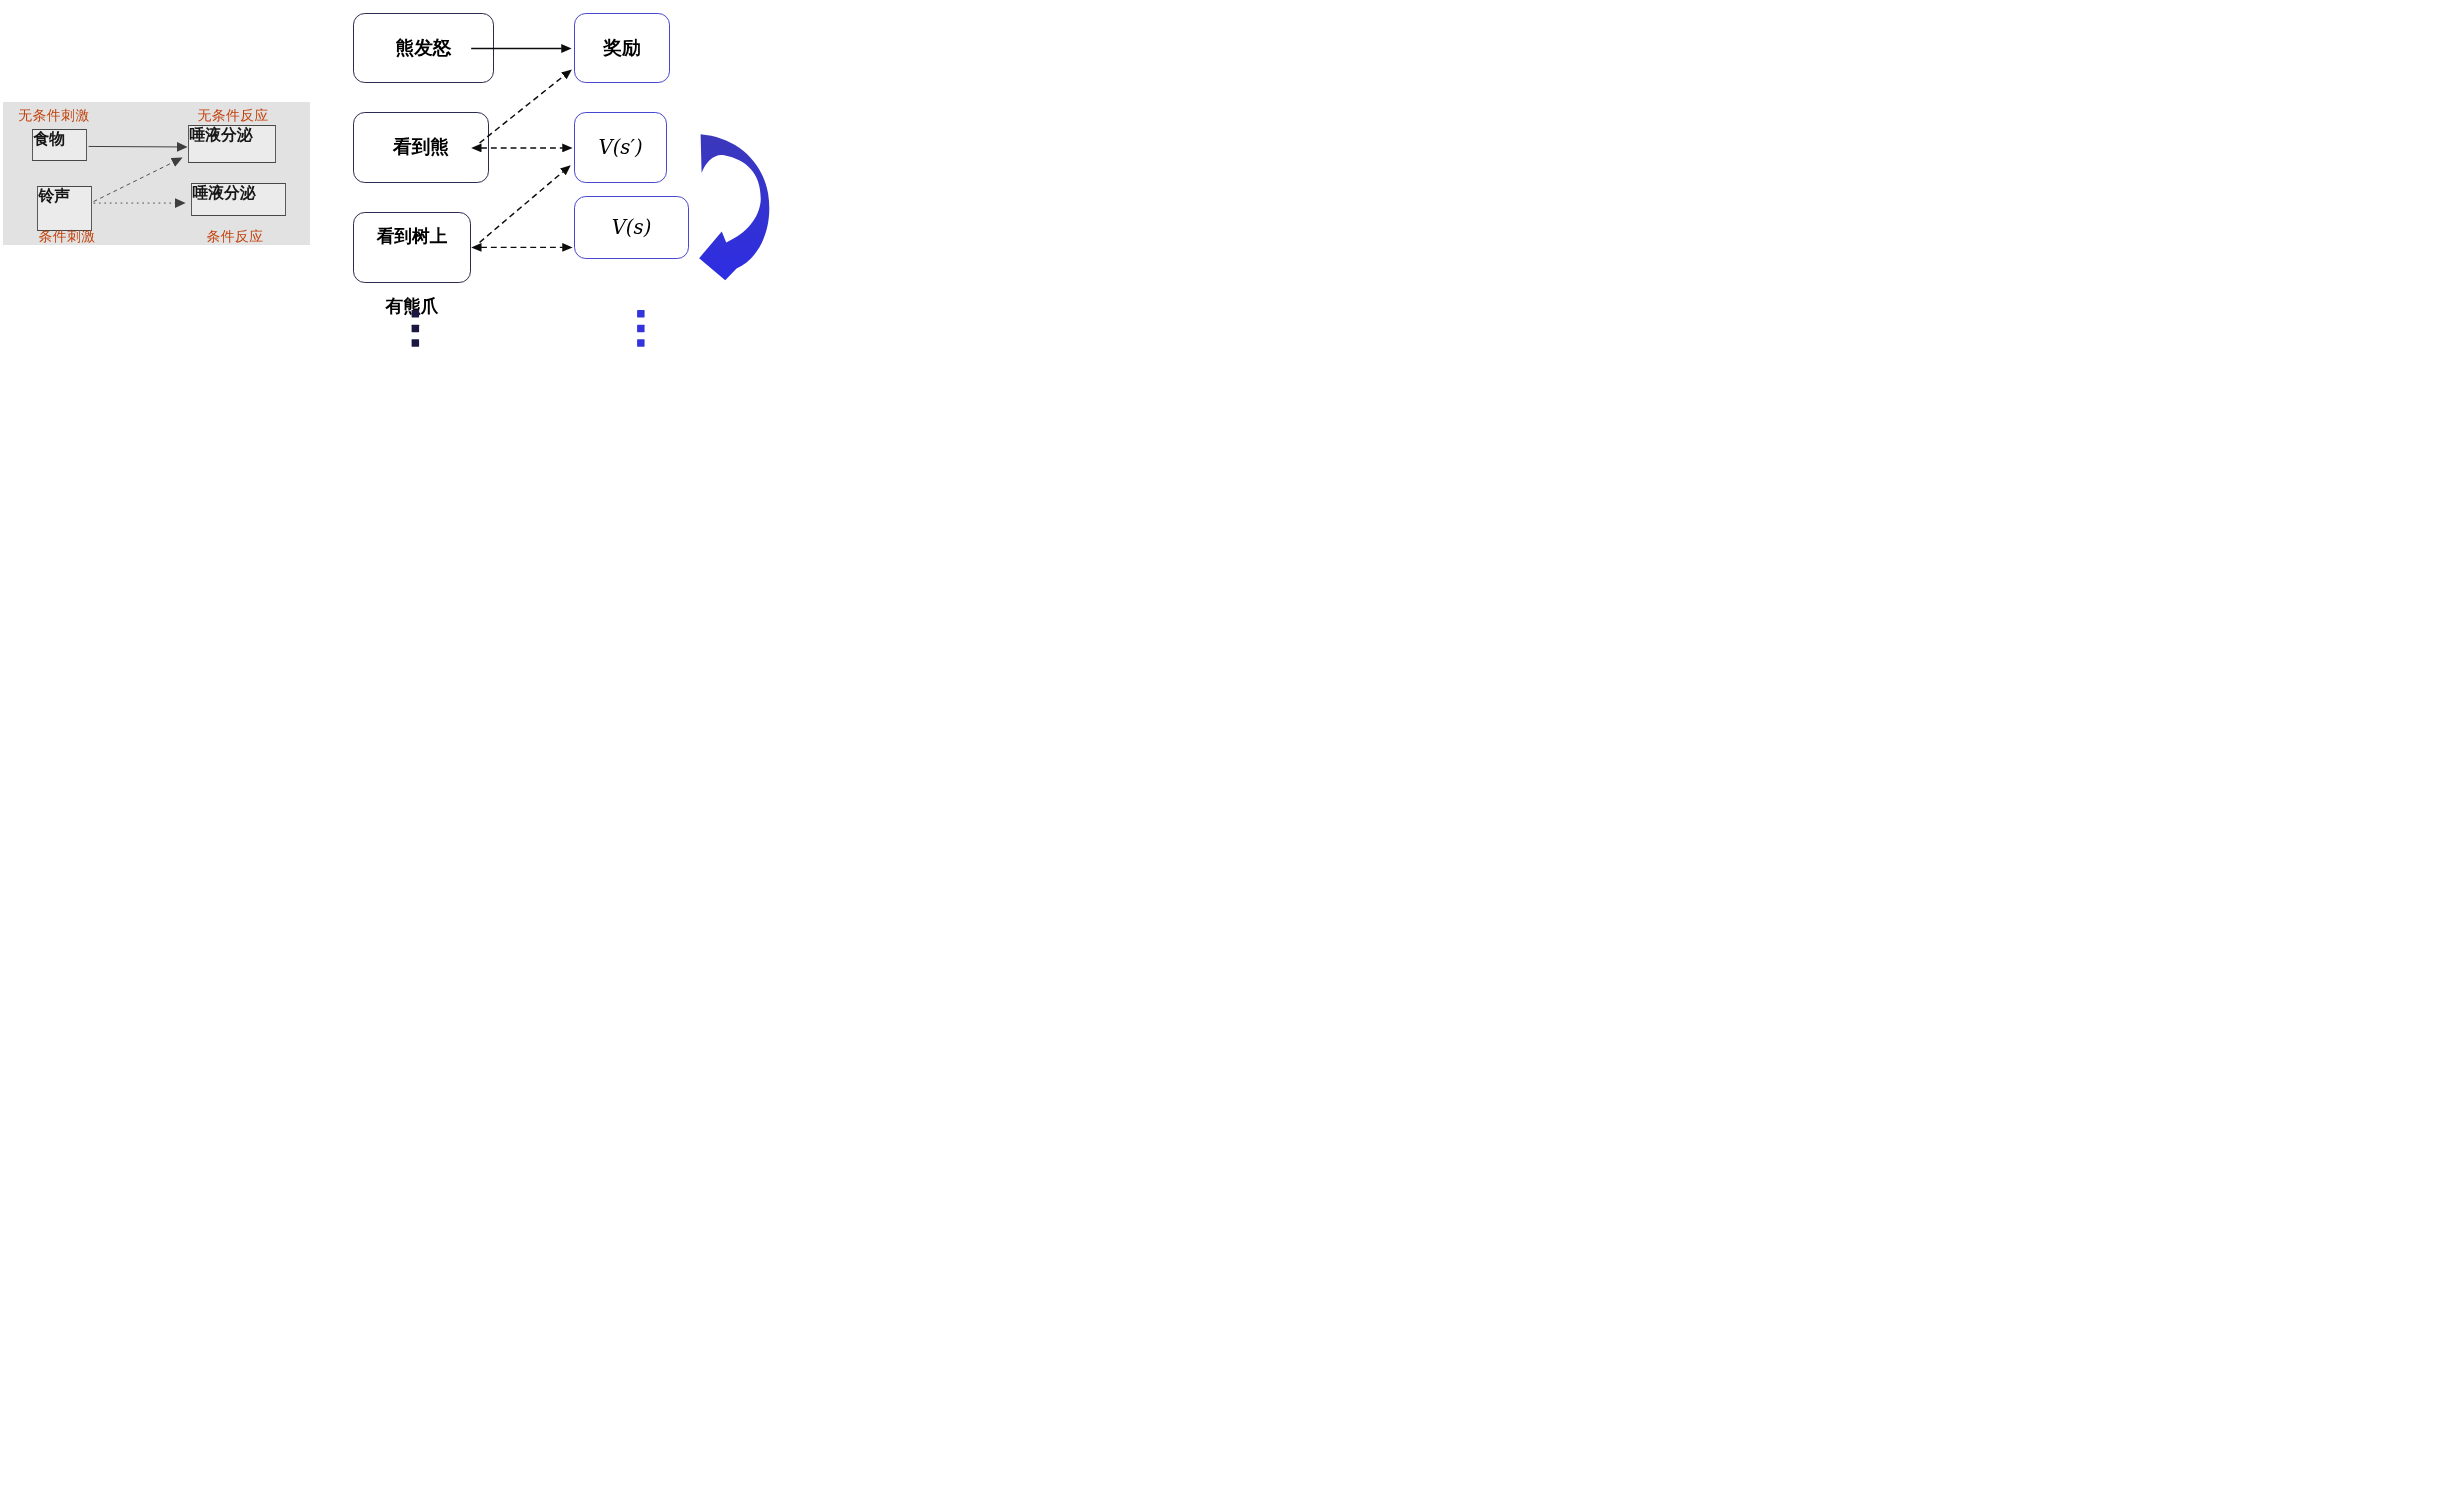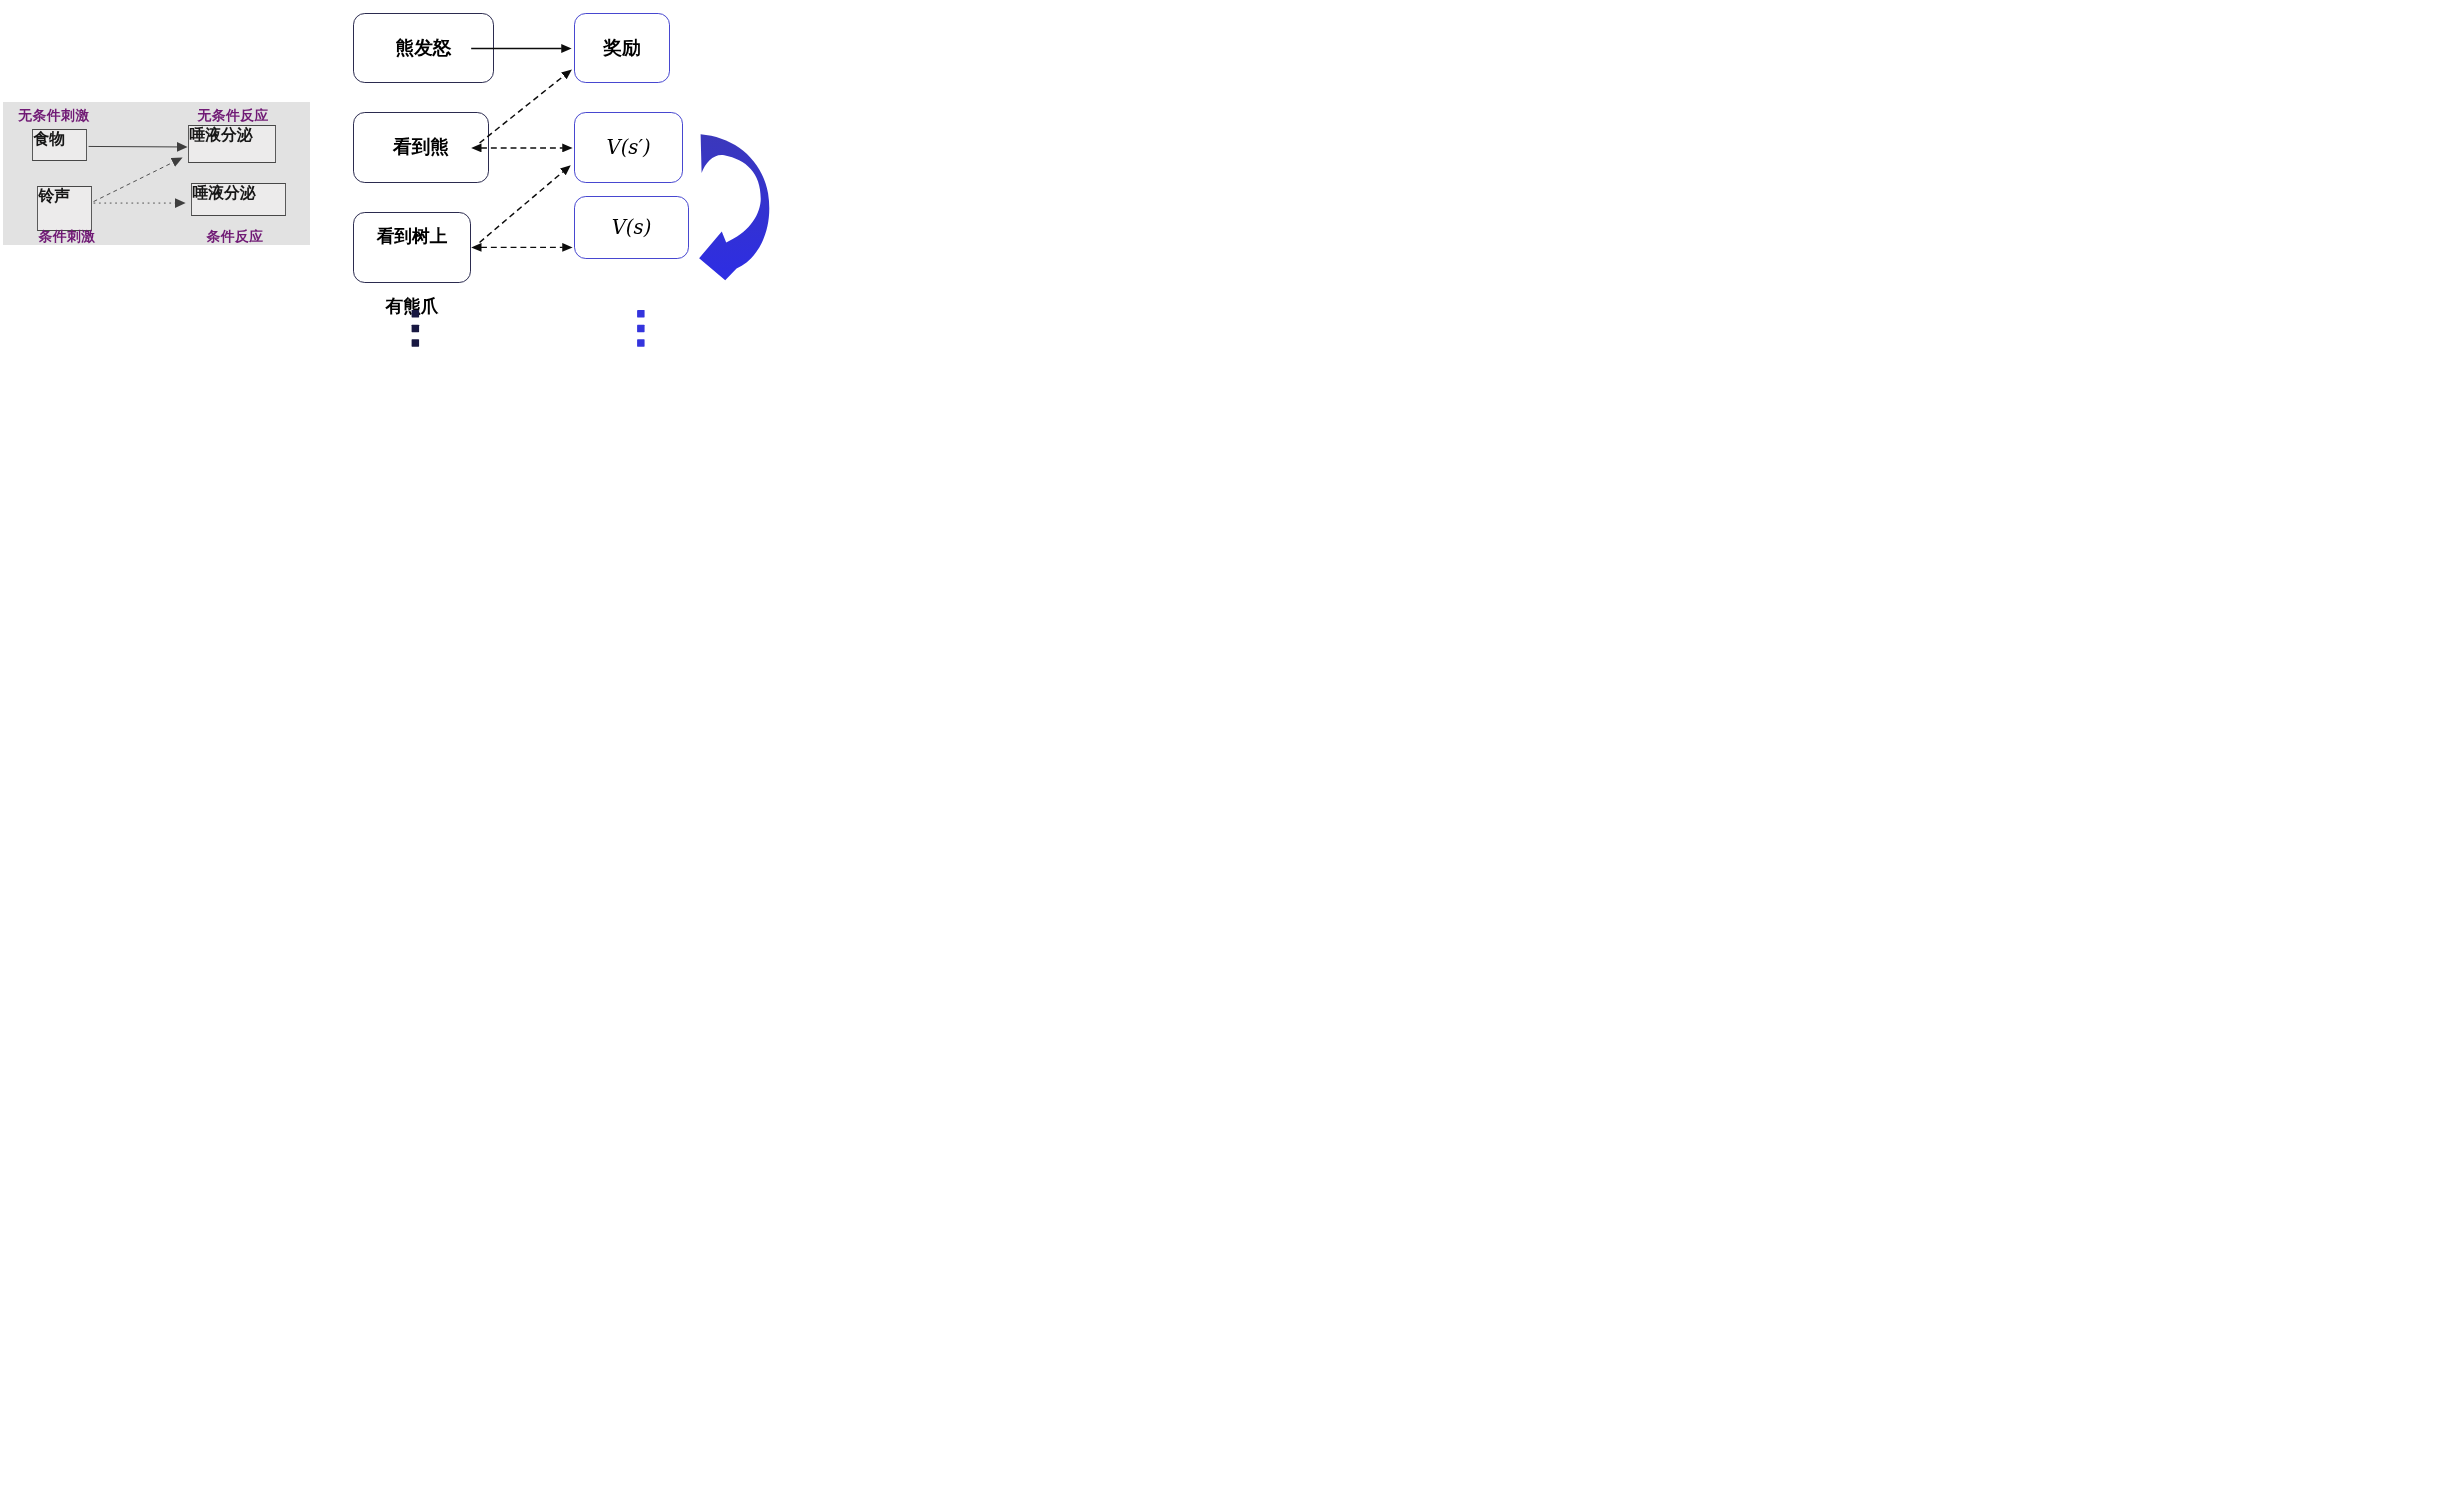--- a/index.html
+++ b/index.html
@@ -6,21 +6,21 @@
     --panel-bg:#e2e2e2; --panel-box-bg:#ecebeb; --panel-ink:#3e3e3e;
     --ink:#0c0c0c; --stim-border:#2b2b4f; --value-border:#4747d0;
     --ribbon-a:#3b38bb; --ribbon-b:#2d2de4; --dot-dark:#181842; --dot-blue:#3434dd;
   }
   html,body{margin:0;padding:0;background:#ffffff;}
   body{font-family:"Liberation Sans","DejaVu Sans",sans-serif;}
   .canvas{position:relative;width:772px;height:350px;background:#ffffff;overflow:hidden;}
 
   
   .panel{position:absolute;left:3.4px;top:102px;width:307px;height:143px;background:var(--panel-bg);}
-  .p-label{position:absolute;font-size:13.8px;font-weight:700;color:#701a75;letter-spacing:0.5px;white-space:nowrap;}
+  .p-label{position:absolute;font-size:13.8px;font-weight:400;color:#c2410c;letter-spacing:0.5px;white-space:nowrap;}
   .p-box{position:absolute;background:var(--panel-box-bg);
          border:0.7px solid #5a5a5a;border-top:1.7px solid #474747;border-bottom:1.2px solid #474747;
          display:flex;align-items:flex-start;box-sizing:border-box;}
   .p-box .t{font-size:15.8px;font-weight:700;color:#161616;line-height:1.05;padding-top:1px;white-space:nowrap;}
 
   
   .rbox{position:absolute;background:#fff;border-radius:11.8px;box-sizing:border-box;
         display:flex;flex-direction:column;justify-content:center;align-items:center;}
   .stim{border:1.2px solid var(--stim-border);}
   .val{border:1.2px solid var(--value-border);}
@@ -71,21 +71,21 @@
   </div>
 
   <div class="rbox val" style="left:574px;top:13.3px;width:96px;height:70px">
     <span class="t">奖励</span>
   </div>
 
   <div class="rbox stim" style="left:353px;top:112px;width:136px;height:71px">
     <span class="t">看到熊</span>
   </div>
 
-  <div class="rbox val" style="left:574px;top:112px;width:109px;height:71px">
+  <div class="rbox val" style="left:574px;top:112px;width:93px;height:71px">
     <span class="math">V(s′)</span>
   </div>
 
   <div class="rbox stim" style="left:353px;top:212px;width:118px;height:71px">
     <span class="t2">看到树上</span>
     <span class="t2">有熊爪</span>
   </div>
 
   <div class="rbox val" style="left:574px;top:196px;width:115px;height:63px">
     <span class="math">V(s)</span>

